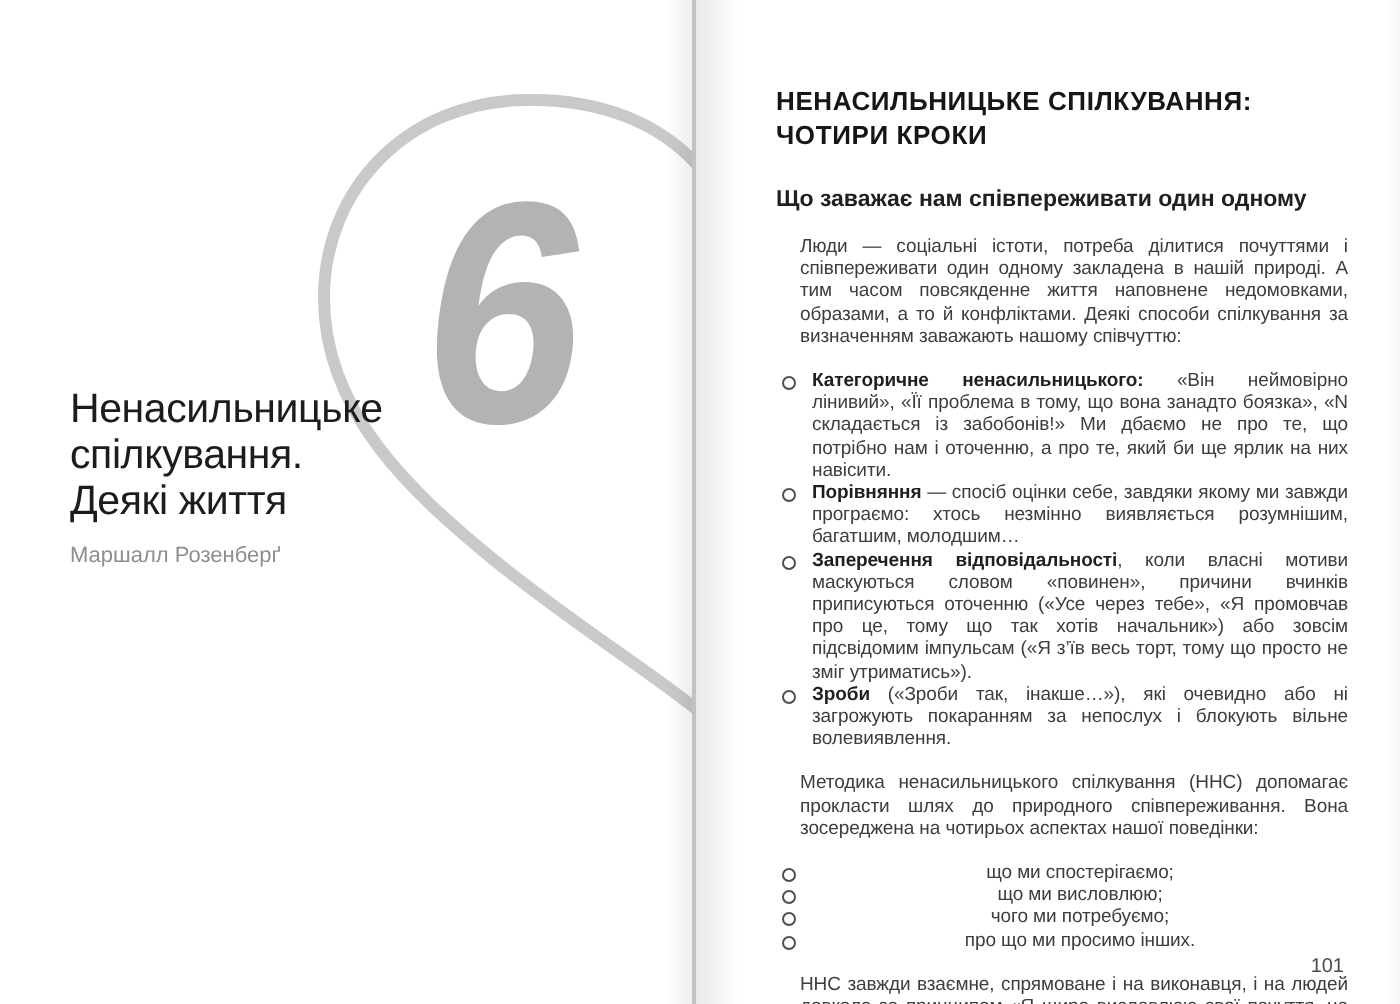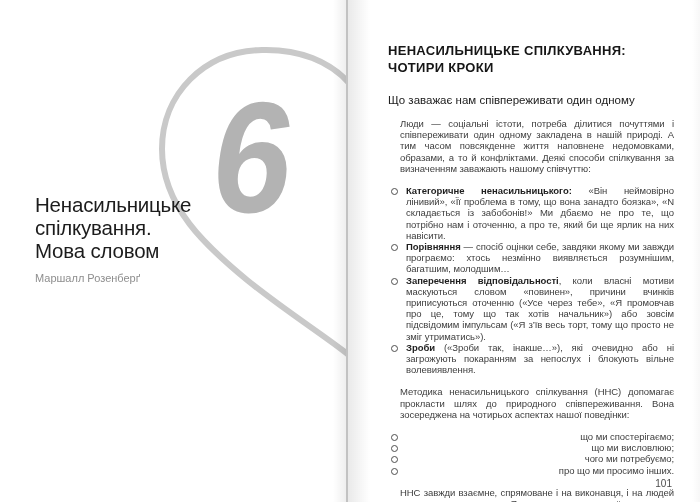--- a/index.html
+++ b/index.html
@@ -104,21 +104,21 @@
     font-size: 13px;
     line-height: 17px;
     font-weight: bold;
     letter-spacing: 0.3px;
     color: #161616;
   }
   .subheading {
     margin: 17px 0 0 0;
     font-size: 11.5px;
     line-height: 14px;
-    font-weight: normal;
+    font-weight: bold;
     color: #202020;
   }
   .body-par {
     margin: 11px 0 0 12px;
     font-size: 9.5px;
     line-height: 11.2px;
     letter-spacing: -0.05px;
     text-align: justify;
     color: #3d3d3d;
   }
@@ -143,21 +143,21 @@
   .li-text {
     flex: 1;
     font-size: 9.5px;
     line-height: 11.2px;
     letter-spacing: -0.05px;
     text-align: justify;
     color: #3d3d3d;
   }
   .li-text b { color: #1f1f1f; }
   ul.aspects-list li { margin: 0; }
-  ul.aspects-list .li-text { text-align: right; }
+  ul.aspects-list .li-text { text-align: center; }
   .pagenum {
     position: absolute;
     right: 28px;
     bottom: 13px;
     font-size: 10px;
     color: #4c4c4c;
   }
 </style>
 </head>
 <body>
@@ -169,21 +169,21 @@
       <path d="M 350 84
                C 330 61 299 49 262 50
                C 204 51 162 94 162 149
                C 162 207 207 247 247 280
                C 288 313 324 335 350 356" fill="none" stroke="#c9c9c9" stroke-width="6" stroke-linecap="round"></path>
     </svg>
     <div class="chapter-num">6</div>
     <div class="title-block">
       <div class="title-line">Ненасильницьке</div>
       <div class="title-line">спілкування.</div>
-      <div class="title-line">Мова словом</div>
+      <div class="title-line">Деякі життя</div>
       <div class="author">Маршалл Розенберґ</div>
     </div>
     <div class="page-left-edge"></div>
   </div>
 
   <div class="spine-line"></div>
 
   <div class="page-right">
     <div class="page-right-shade"></div>
 

